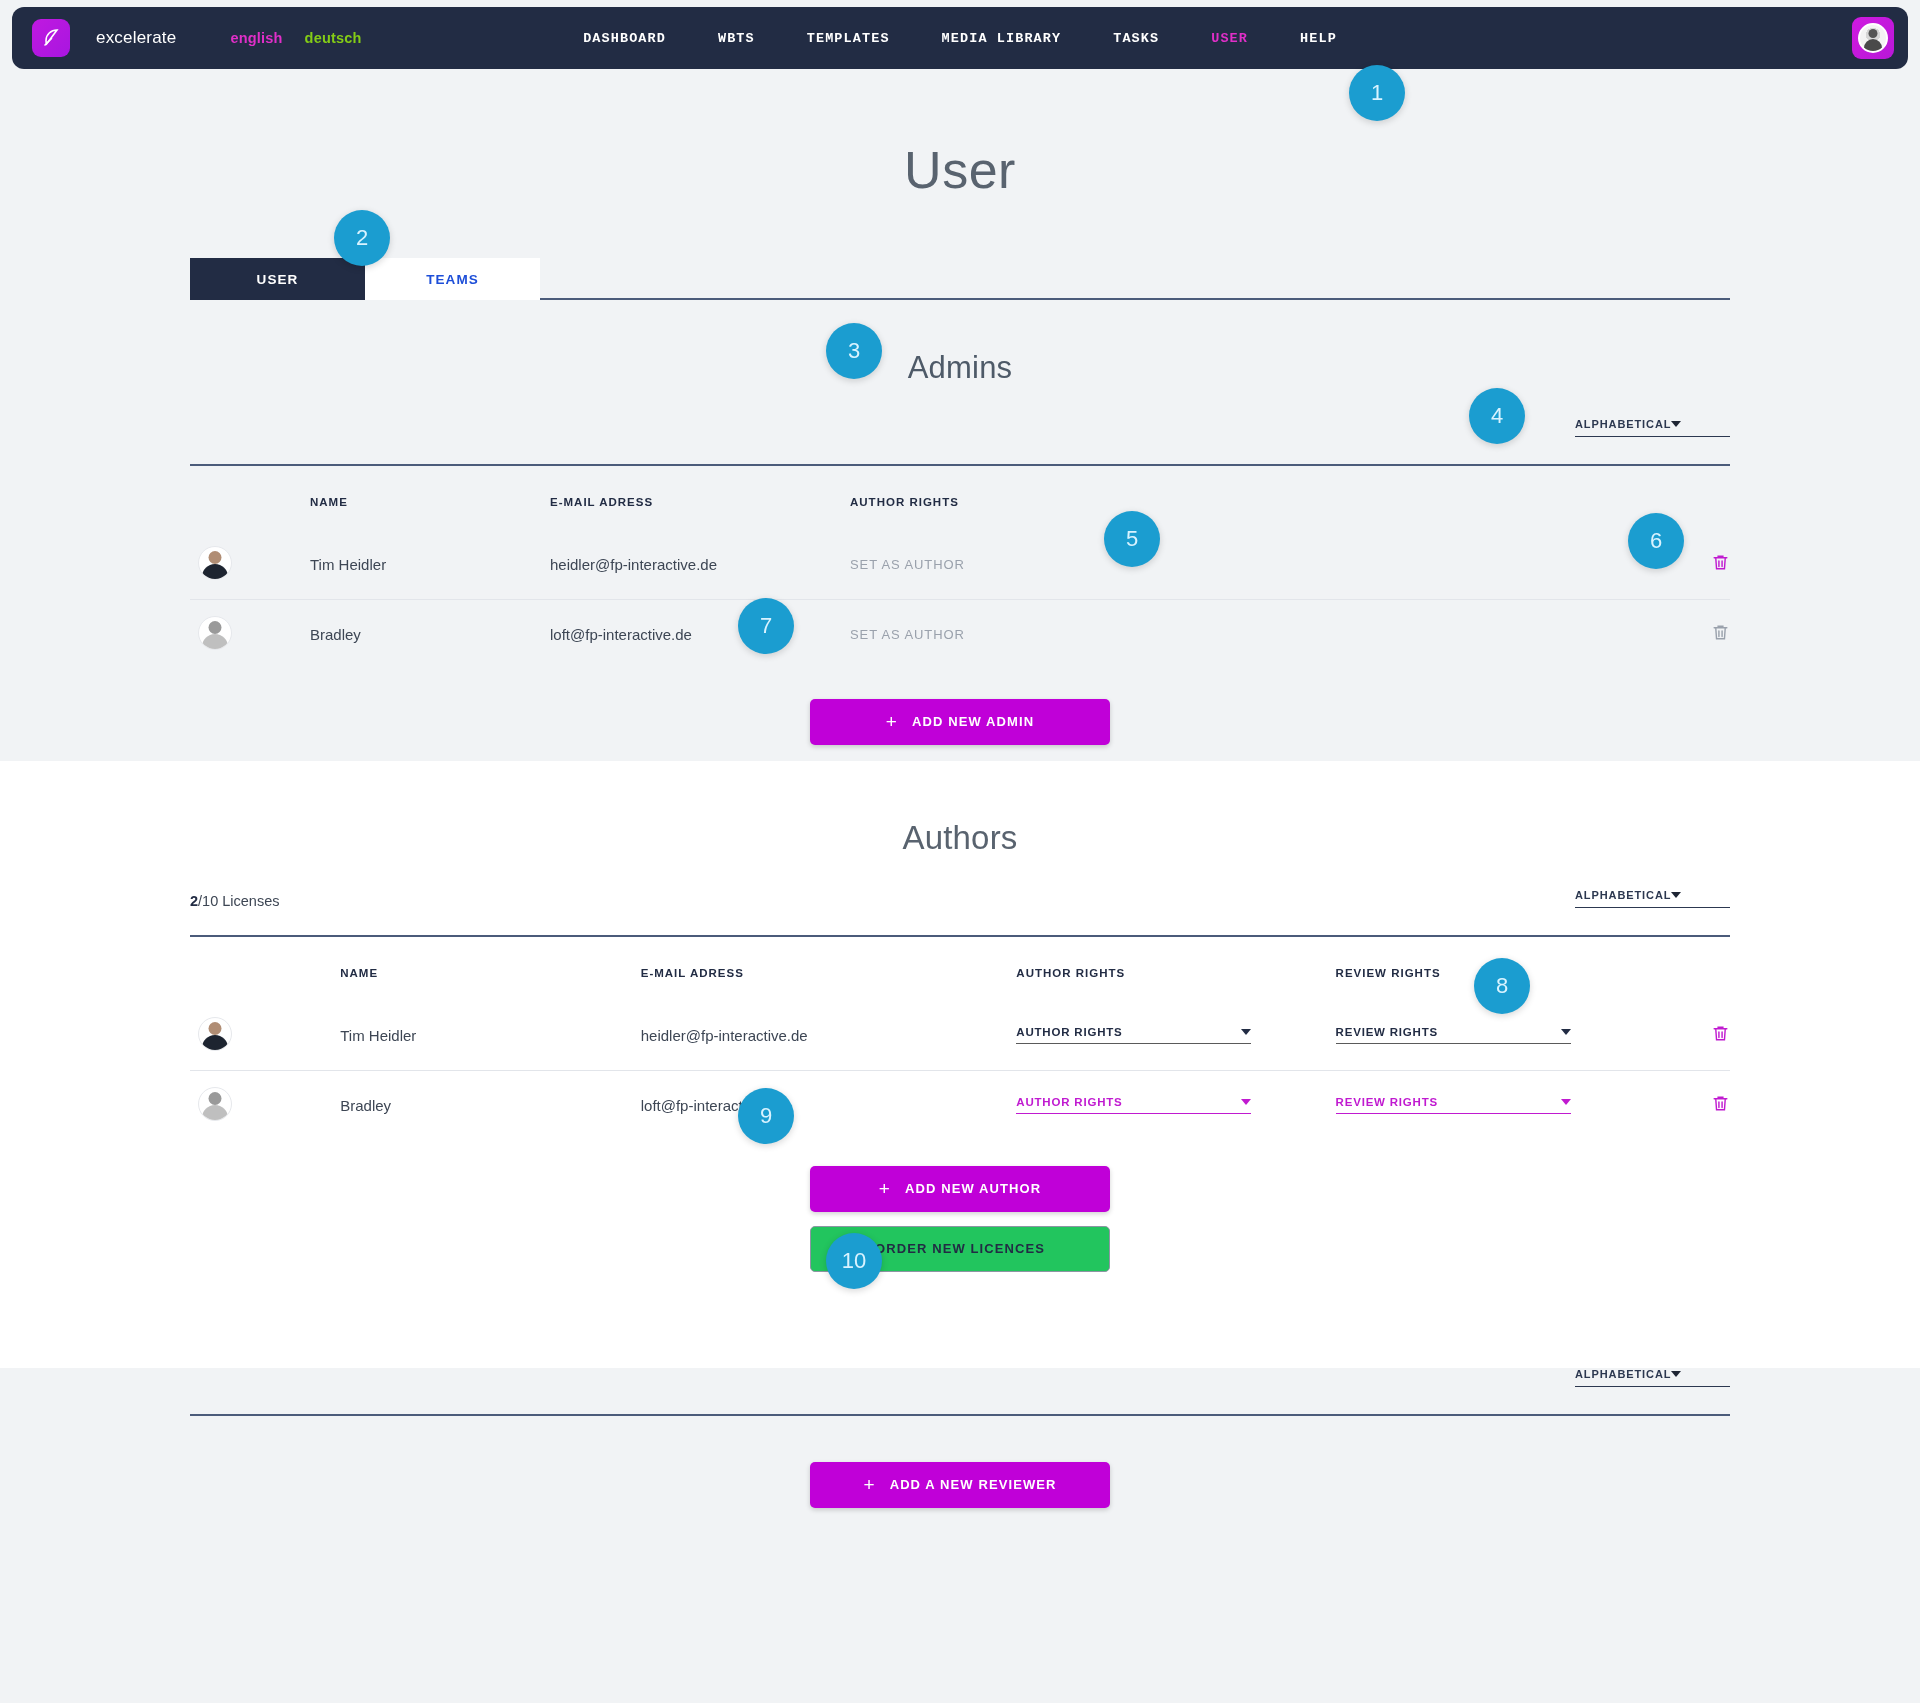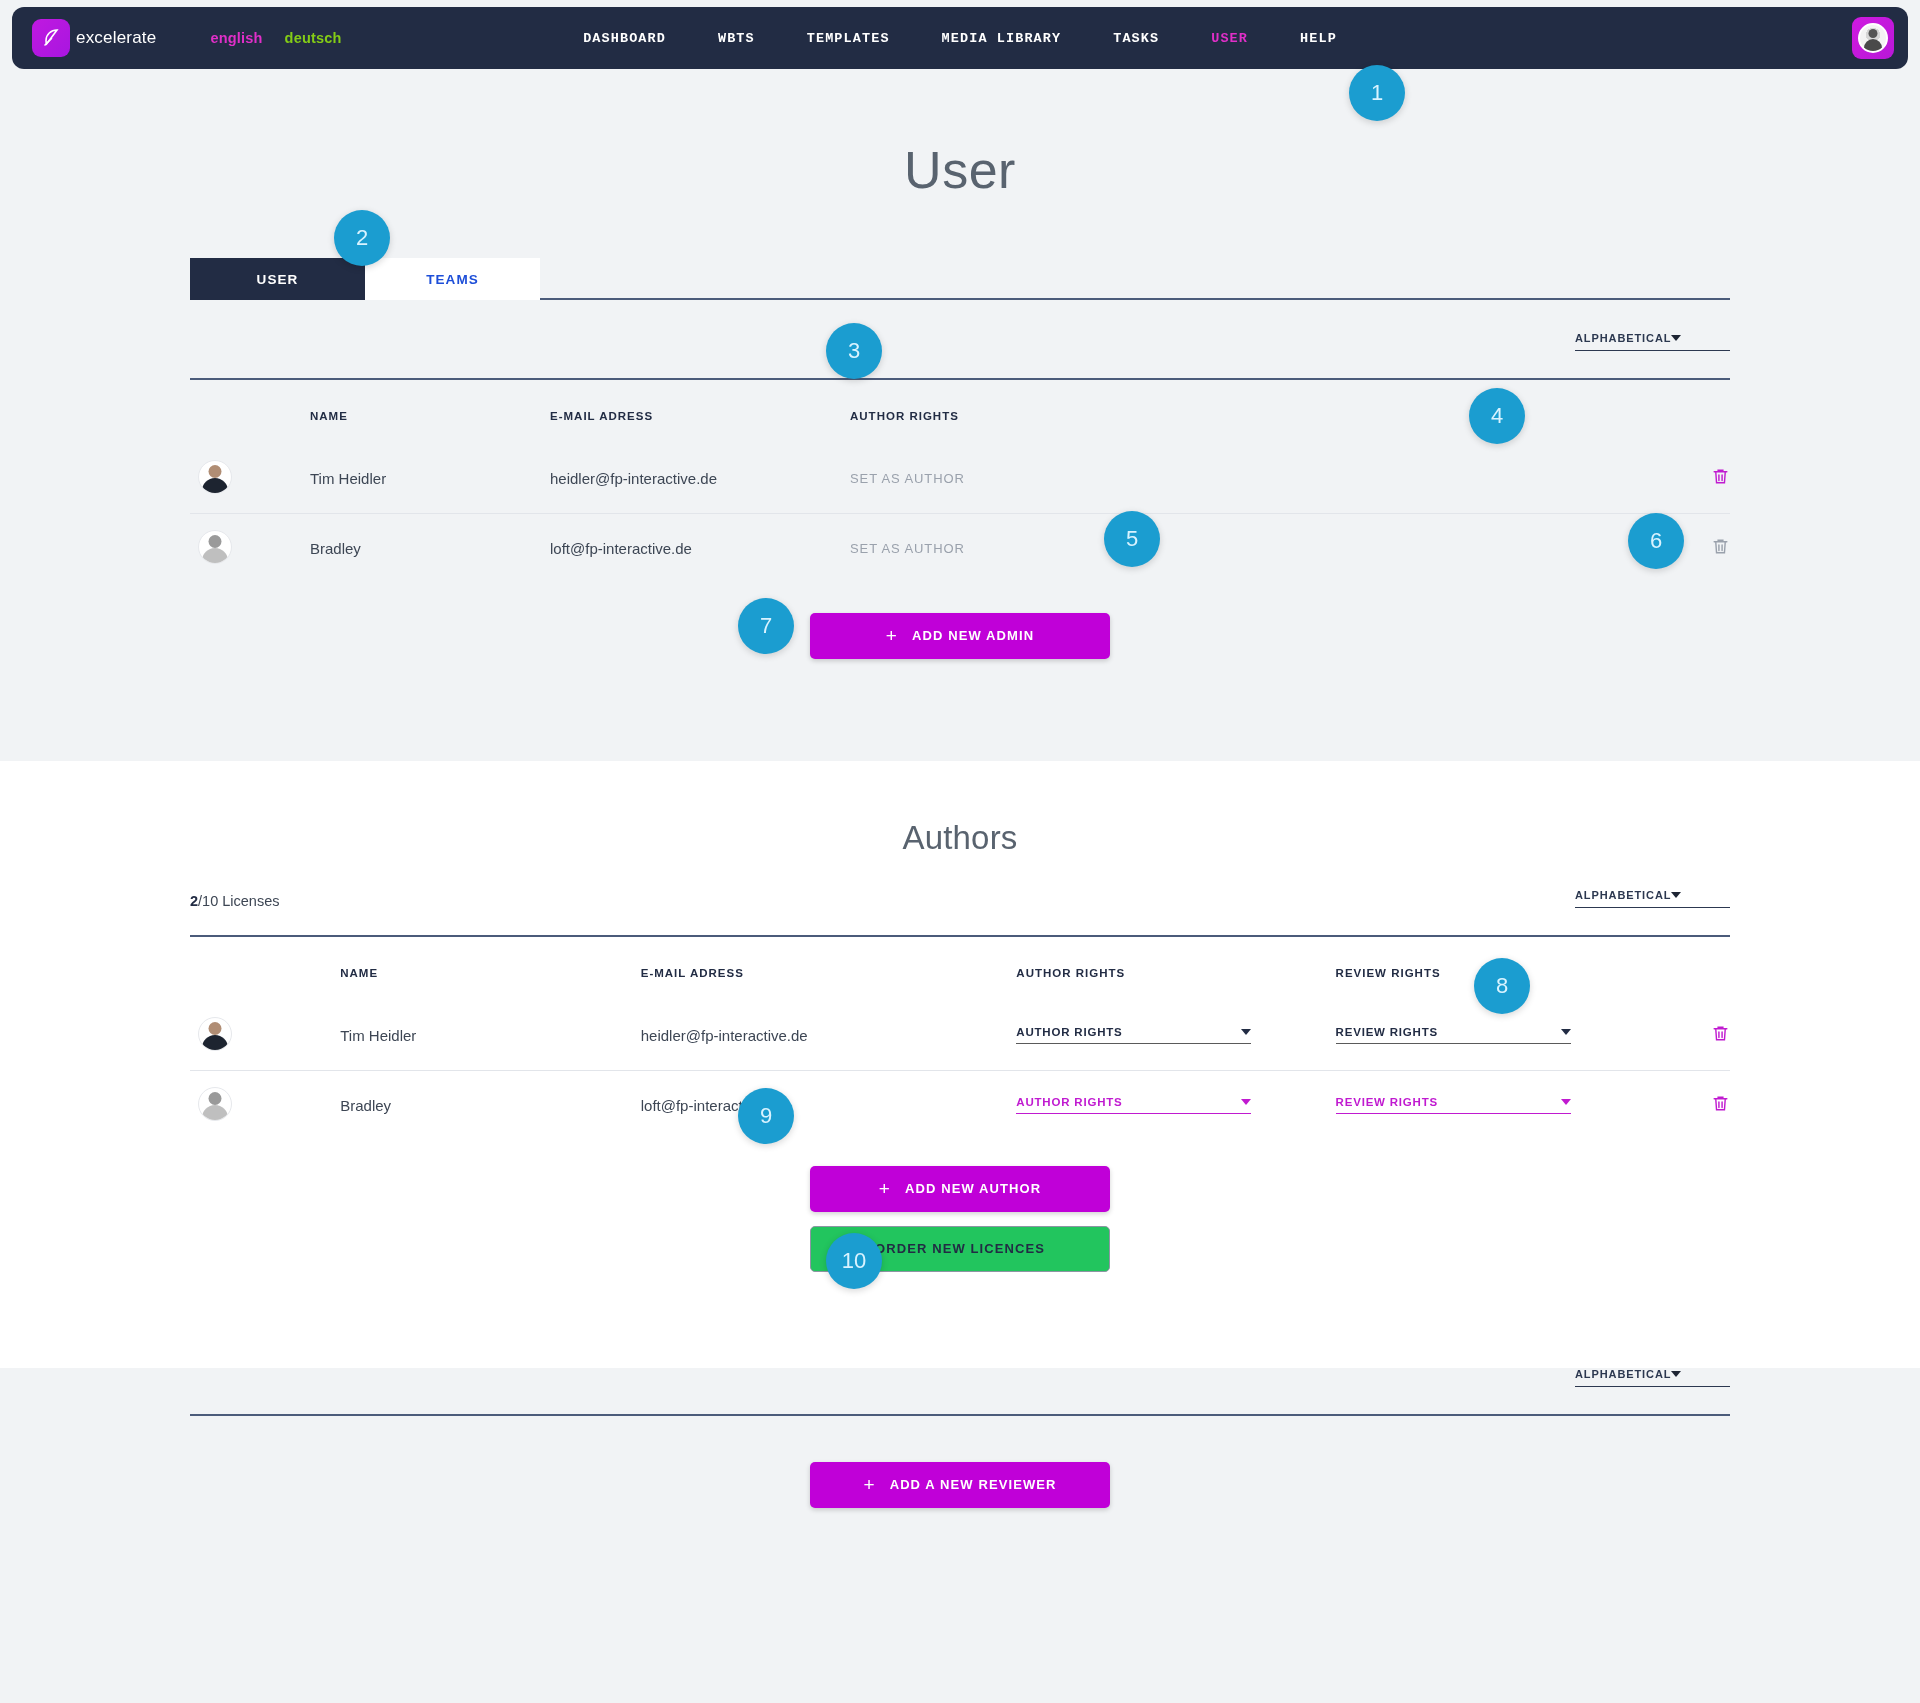--- a/index.html
+++ b/index.html
@@ -19,21 +19,21 @@
     display: flex; align-items: center; z-index: 5;
   }
   .brand { display: flex; align-items: center; margin-left: 20px; }
   .brand-logo {
     width: 38px; height: 38px; border-radius: 9px;
     background: linear-gradient(135deg, #c019e0 0%, #a816e0 100%);
     display: flex; align-items: center; justify-content: center;
   }
   .brand-logo svg { width: 24px; height: 24px; }
   .brand-name {
-    color: #ffffff; font-size: 17px; margin-left: 6px; letter-spacing: .2px;
+    color: #ffffff; font-size: 17px; margin-left: 26px; letter-spacing: .2px;
   }
   .lang-links { display: flex; gap: 22px; margin-left: 54px; }
   .lang { font-size: 14.5px; font-weight: bold; letter-spacing: .2px; }
   .lang.active { color: #e02fc8; }
   .lang.inactive { color: #84cc16; }
 
   .nav-menu {
     position: absolute; left: 0; right: 0;
     display: flex; justify-content: center; gap: 52px; pointer-events: none;
   }
@@ -230,20 +230,21 @@
 
     <div class="wrap">
       <div class="tabs">
         <div class="tab active">USER</div>
         <div class="tab inactive">TEAMS</div>
         <div style="flex:1; display:flex; align-items:flex-end;">
           <div class="tab-rule"></div>
         </div>
       </div>
 
+      <h2 class="sec-title">Admins</h2>
 
       <div class="sortbar">
         <div class="sortsel">
           <span>ALPHABETICAL</span>
           <i class="caret"></i>
         </div>
       </div>
       <div class="hrule"></div>
 
       <table>

